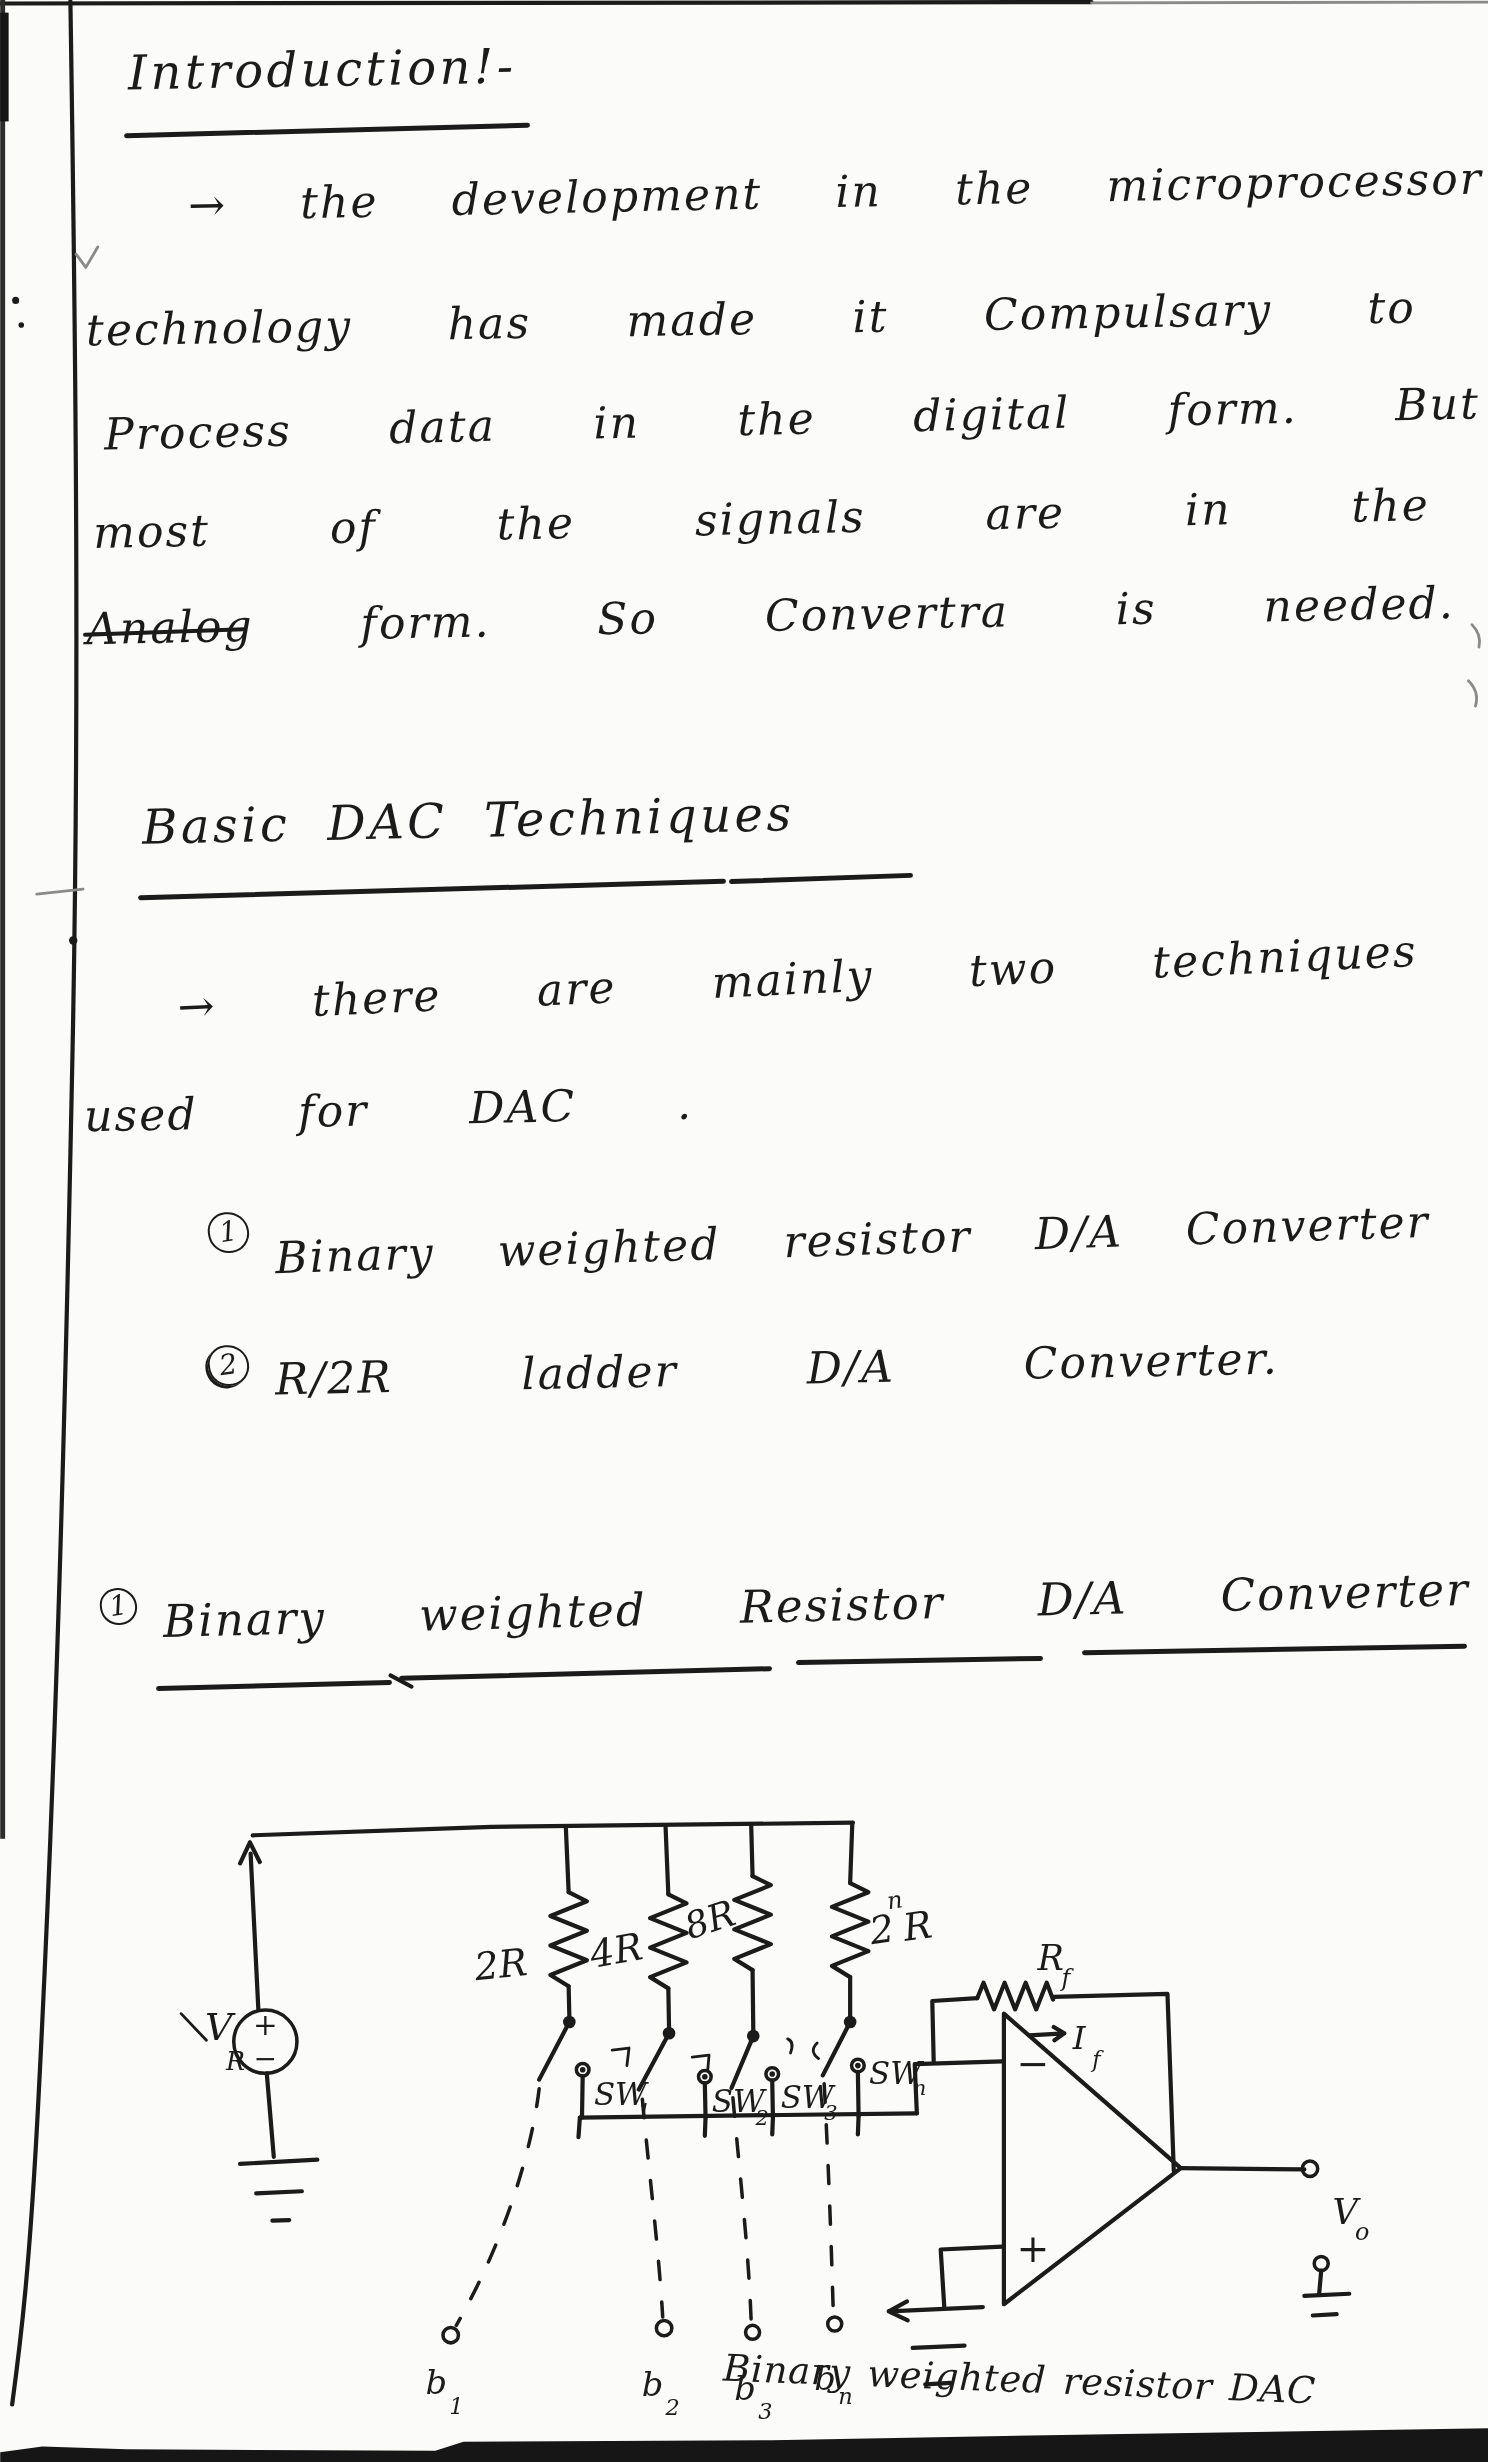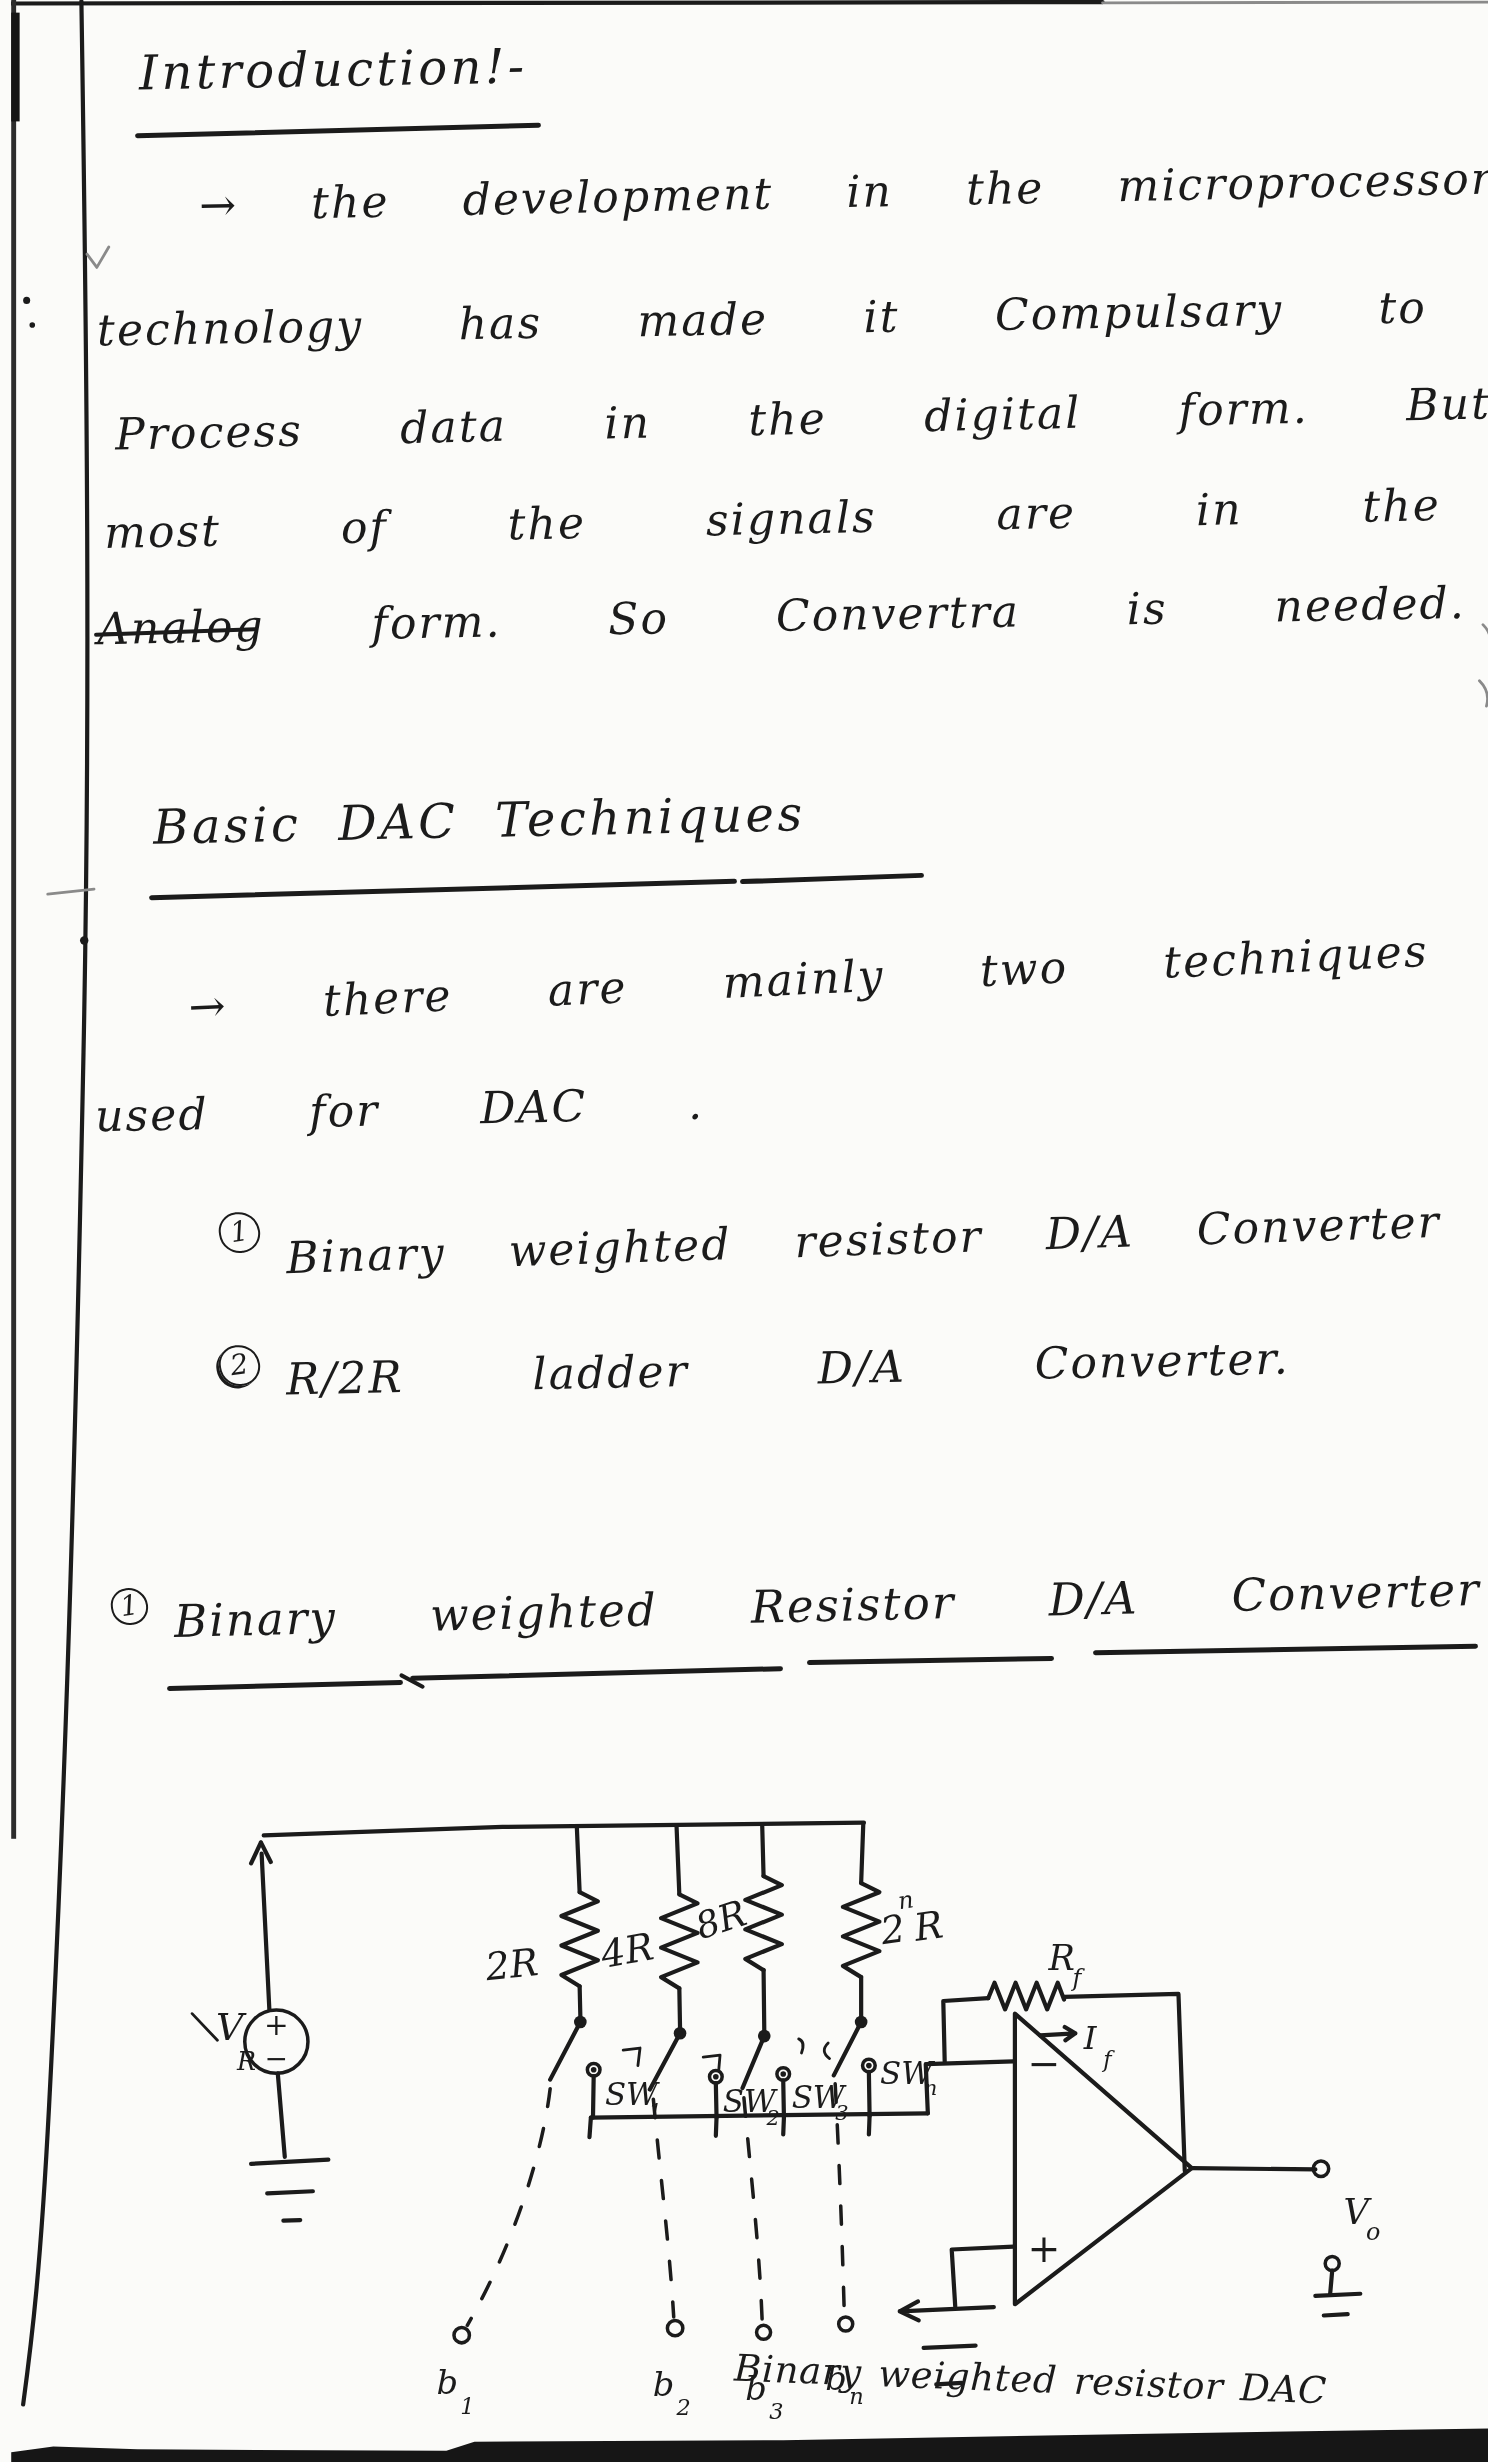--- a/index.html
+++ b/index.html
@@ -1,19 +1,19 @@
 <!DOCTYPE html>
 <html style="--ink: #1b1b1b; --paper: #fbfbf9;font-size:11.2px"><head>
 <meta charset="utf-8">
 <style>
   :root { --ink:#1b1b1b; --paper:#fbfbf9; }
   html,body { margin:0; padding:0; }
   body { width:1489px; height:2462px; overflow:hidden; background:var(--paper); }
   #page { position:relative; width:1184px; height:2462px; background:var(--paper);
-          font-family:"DejaVu Serif", serif; color:var(--ink);margin-left:11px; }
+          font-family:"DejaVu Serif", serif; color:var(--ink); }
   .hw { position:absolute; font-style:italic; font-size:44px; letter-spacing:2.1px;
         color:var(--ink); white-space:nowrap; }
   .just { white-space:normal; text-align:justify; text-align-last:justify; word-spacing:7px; }
   .head { font-size:48px; letter-spacing:3.5px; }
   .stroke { position:absolute; background:var(--ink); height:4.9px; border-radius:2.8px; }
   .circ { position:absolute; box-sizing:border-box; width:41px; height:41px;
           border:2.8px solid var(--ink); border-radius:46% 54% 48% 52%;
           text-align:center; line-height:35px; font-size:28px; font-style:italic;
           transform:rotate(-8deg); }
   .cap { font-size:37px; letter-spacing:0.7px; word-spacing:4.2px; }

